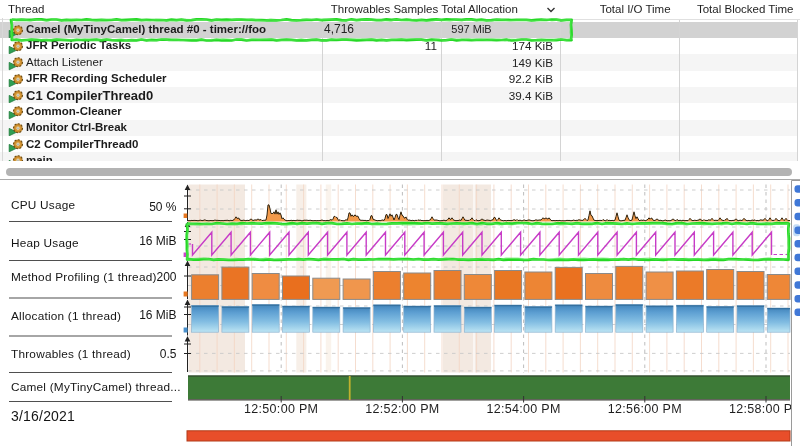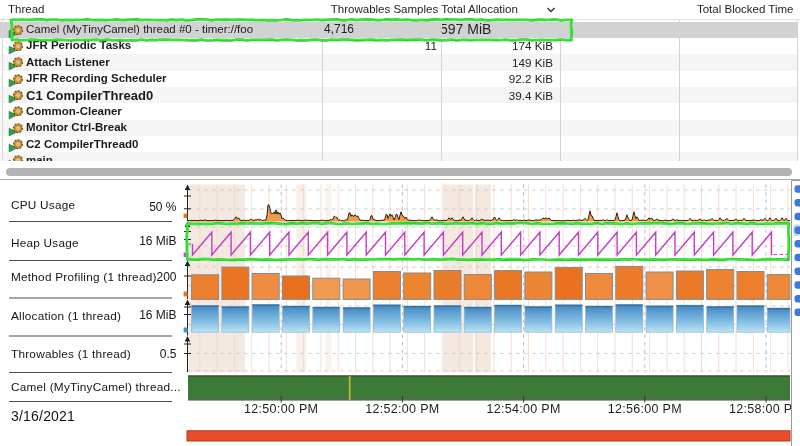--- a/index.html
+++ b/index.html
@@ -11,41 +11,41 @@
 </head>
 <body>
 <div id="page">
 <div style="position:absolute;left:0;top:21.5px;width:797px;height:16.35px;background:#d2d2d2"></div>
 <svg width="22" height="18" viewBox="0 0 22 18" style="position:absolute;left:3;top:21.675px">
 <polygon points="6.2,8.4 13.8,12.1 6.2,15.8" fill="#2e9e53" stroke="#1c7a39" stroke-width="0.8"></polygon>
 <circle cx="15" cy="8.2" r="4.5" fill="#c8882a" stroke="#6d4f16" stroke-width="1.1" stroke-dasharray="2,1.4"></circle>
 <circle cx="15" cy="8.2" r="2.8" fill="#d79b3a"></circle>
 <circle cx="15" cy="8.2" r="1.2" fill="#9a9a9a" stroke="#e8e4c8" stroke-width="0.9"></circle>
 </svg>
-<div style="position:absolute;left:26px;top:23.1px;height:13px;line-height:13px;font-size:11.5px;font-weight:normal;color:#1b1b1b;white-space:nowrap">Camel (MyTinyCamel) thread #0 - timer://foo</div>
+<div style="position:absolute;left:26px;top:23.1px;height:13px;line-height:13px;font-size:11.5px;font-weight:bold;color:#1b1b1b;white-space:nowrap">Camel (MyTinyCamel) thread #0 - timer://foo</div>
 <div style="position:absolute;left:324px;top:23.1px;width:107px;height:13px;line-height:13px;font-size:12px;color:#222;text-align:left">4,716</div>
-<div style="position:absolute;left:440px;top:23.1px;width:113px;height:13px;line-height:13px;font-size:14px;color:#222;text-align:left">597 MiB</div>
+<div style="position:absolute;left:415px;top:23.1px;width:113px;height:13px;line-height:13px;font-size:11px;color:#222;text-align:center">597 MiB</div>
 <div style="position:absolute;left:0;top:37.9px;width:797px;height:16.35px;background:#ffffff"></div>
 <svg width="22" height="18" viewBox="0 0 22 18" style="position:absolute;left:3;top:38.025000000000006px">
 <polygon points="6.2,8.4 13.8,12.1 6.2,15.8" fill="#2e9e53" stroke="#1c7a39" stroke-width="0.8"></polygon>
 <circle cx="15" cy="8.2" r="4.5" fill="#c8882a" stroke="#6d4f16" stroke-width="1.1" stroke-dasharray="2,1.4"></circle>
 <circle cx="15" cy="8.2" r="2.8" fill="#d79b3a"></circle>
 <circle cx="15" cy="8.2" r="1.2" fill="#9a9a9a" stroke="#e8e4c8" stroke-width="0.9"></circle>
 </svg>
 <div style="position:absolute;left:26px;top:39.4px;height:13px;line-height:13px;font-size:11.5px;font-weight:bold;color:#1b1b1b;white-space:nowrap">JFR Periodic Tasks</div>
 <div style="position:absolute;left:330px;top:39.4px;width:107px;height:13px;line-height:13px;font-size:11.7px;color:#222;text-align:right">11</div>
 <div style="position:absolute;left:440px;top:39.4px;width:113px;height:13px;line-height:13px;font-size:11.7px;color:#222;text-align:right">174 KiB</div>
 <div style="position:absolute;left:0;top:54.2px;width:797px;height:16.35px;background:#f5f5f5"></div>
 <svg width="22" height="18" viewBox="0 0 22 18" style="position:absolute;left:3;top:54.375px">
 <polygon points="6.2,8.4 13.8,12.1 6.2,15.8" fill="#2e9e53" stroke="#1c7a39" stroke-width="0.8"></polygon>
 <circle cx="15" cy="8.2" r="4.5" fill="#c8882a" stroke="#6d4f16" stroke-width="1.1" stroke-dasharray="2,1.4"></circle>
 <circle cx="15" cy="8.2" r="2.8" fill="#d79b3a"></circle>
 <circle cx="15" cy="8.2" r="1.2" fill="#9a9a9a" stroke="#e8e4c8" stroke-width="0.9"></circle>
 </svg>
-<div style="position:absolute;left:26px;top:55.8px;height:13px;line-height:13px;font-size:11.5px;font-weight:bold;color:#1b1b1b;white-space:nowrap">Attach Listener</div>
+<div style="position:absolute;left:26px;top:55.8px;height:13px;line-height:13px;font-size:11.5px;font-weight:normal;color:#1b1b1b;white-space:nowrap">Attach Listener</div>
 <div style="position:absolute;left:440px;top:55.8px;width:113px;height:13px;line-height:13px;font-size:11.7px;color:#222;text-align:right">149 KiB</div>
 <div style="position:absolute;left:0;top:70.6px;width:797px;height:16.35px;background:#ffffff"></div>
 <svg width="22" height="18" viewBox="0 0 22 18" style="position:absolute;left:3;top:70.72500000000001px">
 <polygon points="6.2,8.4 13.8,12.1 6.2,15.8" fill="#2e9e53" stroke="#1c7a39" stroke-width="0.8"></polygon>
 <circle cx="15" cy="8.2" r="4.5" fill="#c8882a" stroke="#6d4f16" stroke-width="1.1" stroke-dasharray="2,1.4"></circle>
 <circle cx="15" cy="8.2" r="2.8" fill="#d79b3a"></circle>
 <circle cx="15" cy="8.2" r="1.2" fill="#9a9a9a" stroke="#e8e4c8" stroke-width="0.9"></circle>
 </svg>
 <div style="position:absolute;left:26px;top:72.1px;height:13px;line-height:13px;font-size:11.5px;font-weight:bold;color:#1b1b1b;white-space:nowrap">JFR Recording Scheduler</div>
 <div style="position:absolute;left:440px;top:72.1px;width:113px;height:13px;line-height:13px;font-size:11.7px;color:#222;text-align:right">92.2 KiB</div>
@@ -92,20 +92,21 @@
 <div style="position:absolute;left:26px;top:153.9px;height:13px;line-height:13px;font-size:11.5px;font-weight:bold;color:#1b1b1b;white-space:nowrap">main</div>
 <div style="position:absolute;left:322.3px;top:0;width:1px;height:161px;background:#d4d4d4"></div>
 <div style="position:absolute;left:441.2px;top:0;width:1px;height:161px;background:#d4d4d4"></div>
 <div style="position:absolute;left:560.0px;top:0;width:1px;height:161px;background:#d4d4d4"></div>
 <div style="position:absolute;left:678.6px;top:0;width:1px;height:161px;background:#d4d4d4"></div>
 <div style="position:absolute;left:796.5px;top:0;width:1px;height:161px;background:#d4d4d4"></div>
 <div style="position:absolute;left:0;top:0;width:800px;height:18.5px;background:#ffffff"></div>
 <div style="position:absolute;left:8px;top:3px;height:13px;line-height:13px;font-size:11.5px;color:#1e1e1e;white-space:nowrap">Thread</div>
 <div style="position:absolute;left:322.3px;top:3px;width:115.9px;height:13px;line-height:13px;font-size:11.5px;color:#1e1e1e;text-align:right;white-space:nowrap">Throwables Samples</div>
 <div style="position:absolute;left:441.2px;top:3px;width:102.8px;height:13px;line-height:13px;font-size:11.5px;color:#1e1e1e;white-space:nowrap">Total Allocation</div>
+<div style="position:absolute;left:560.0px;top:3px;width:110.6px;height:13px;line-height:13px;font-size:11.5px;color:#1e1e1e;text-align:right;white-space:nowrap">Total I/O Time</div>
 <div style="position:absolute;left:678.6px;top:3px;width:114.9px;height:13px;line-height:13px;font-size:11.5px;color:#1e1e1e;text-align:right;white-space:nowrap">Total Blocked Time</div>
 <svg width="10" height="8" viewBox="0 0 10 8" style="position:absolute;left:545.5px;top:6px">
       <path d="M1.5,2 L5,5.5 L8.5,2" stroke="#333" stroke-width="1.4" fill="none"></path>
     </svg>
 <div style="position:absolute;left:0;top:18.5px;width:800px;height:1px;background:#e0e0e0"></div>
 <div style="position:absolute;left:0;top:161px;width:800px;height:18px;background:#ffffff"></div>
 <div style="position:absolute;left:6px;top:167.5px;width:786px;height:8.5px;background:#b3b3b3;border-radius:4.5px"></div>
 <div style="position:absolute;left:0;top:178.6px;width:800px;height:1px;background:#ababab"></div>
 <div style="position:absolute;left:2px;top:18px;width:1px;height:143px;background:#d8d8d8"></div>
 <svg width="800" height="446" viewBox="0 0 800 446" style="position:absolute;left:0;top:0;pointer-events:none">

